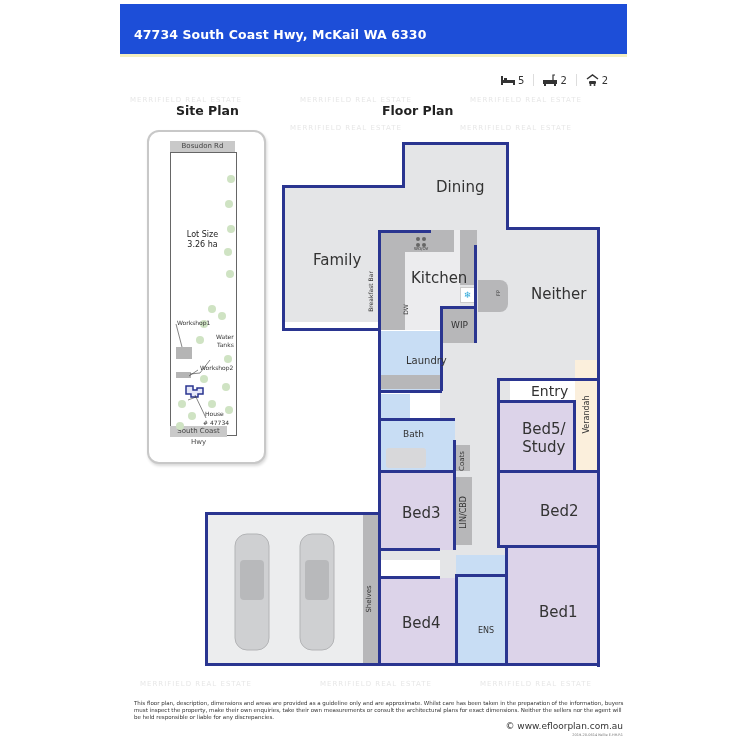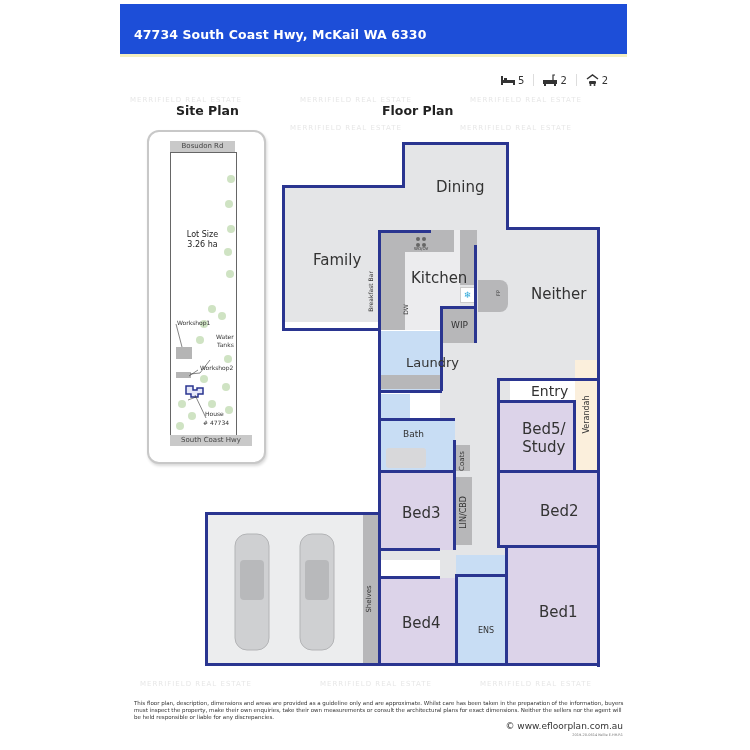--- a/index.html
+++ b/index.html
@@ -76,21 +76,21 @@
 <div class="abs wm" style="left:140px;top:680px;">MERRIFIELD REAL ESTATE</div>
 <div class="abs wm" style="left:320px;top:680px;">MERRIFIELD REAL ESTATE</div>
 <div class="abs wm" style="left:480px;top:680px;">MERRIFIELD REAL ESTATE</div>
 
 <div class="abs section-title" style="left:176px;top:103px;">Site Plan</div>
 <div class="abs section-title" style="left:382px;top:103px;">Floor Plan</div>
 
 <div class="abs site-frame"></div>
 <div class="abs road" style="left:170px;top:141px;width:65px;height:11px;">Bosudon Rd</div>
 <div class="abs lot"></div>
-<div class="abs road" style="left:170px;top:435px;width:82px;height:11px;">South Coast Hwy</div>
+<div class="abs road" style="left:170px;top:426px;width:57px;height:11px;">South Coast Hwy</div>
 <div class="abs lot-label" style="left:170px;top:230px;width:65px;">
   <div>Lot Size</div>
   <div>3.26 ha</div>
 </div>
 
 <div class="abs tree" style="left:227px;top:175px;"></div>
 <div class="abs tree" style="left:225px;top:200px;"></div>
 <div class="abs tree" style="left:227px;top:225px;"></div>
 <div class="abs tree" style="left:224px;top:248px;"></div>
 <div class="abs tree" style="left:226px;top:270px;"></div>
@@ -212,21 +212,21 @@
   <div class="wall" style="left:205px;top:512px;width:3px;height:154px;"></div>
   <div class="wall" style="left:205px;top:663px;width:175px;height:3px;"></div>
 
   <div class="rlabel" style="left:436px;top:178px;">Dining</div>
   <div class="rlabel" style="left:313px;top:251px;">Family</div>
   <div class="rlabel" style="left:411px;top:269px;">Kitchen</div>
   <div class="rlabel" style="left:531px;top:285px;">Neither</div>
   <div class="rlabel-sm" style="left:350px;top:288px;font-size:6px;transform:rotate(-90deg);">Breakfast Bar</div>
   <div class="rlabel-sm" style="left:400px;top:306px;font-size:6px;transform:rotate(-90deg);">DW</div>
   <div class="rlabel-sm" style="left:451px;top:320px;font-size:9px;">WIP</div>
-  <div class="rlabel-sm" style="left:406px;top:355px;font-size:13px;">Laundry</div>
+  <div class="rlabel-sm" style="left:406px;top:355px;font-size:10px;">Laundry</div>
   <div class="rlabel-sm" style="left:531px;top:383px;font-size:14px;">Entry</div>
   <div class="rlabel-sm" style="left:567px;top:410px;font-size:8px;transform:rotate(-90deg);">Verandah</div>
   <div class="rlabel-sm" style="left:403px;top:429px;font-size:9px;">Bath</div>
   <div class="rlabel" style="left:522px;top:420px;text-align:center;">
     <div>Bed5/</div>
     <div>Study</div>
   </div>
   <div class="rlabel-sm" style="left:452px;top:457px;font-size:7px;transform:rotate(-90deg);">Coats</div>
   <div class="rlabel-sm" style="left:447px;top:508px;font-size:8px;transform:rotate(-90deg);">LIN/CBD</div>
   <div class="rlabel" style="left:402px;top:504px;">Bed3</div>

